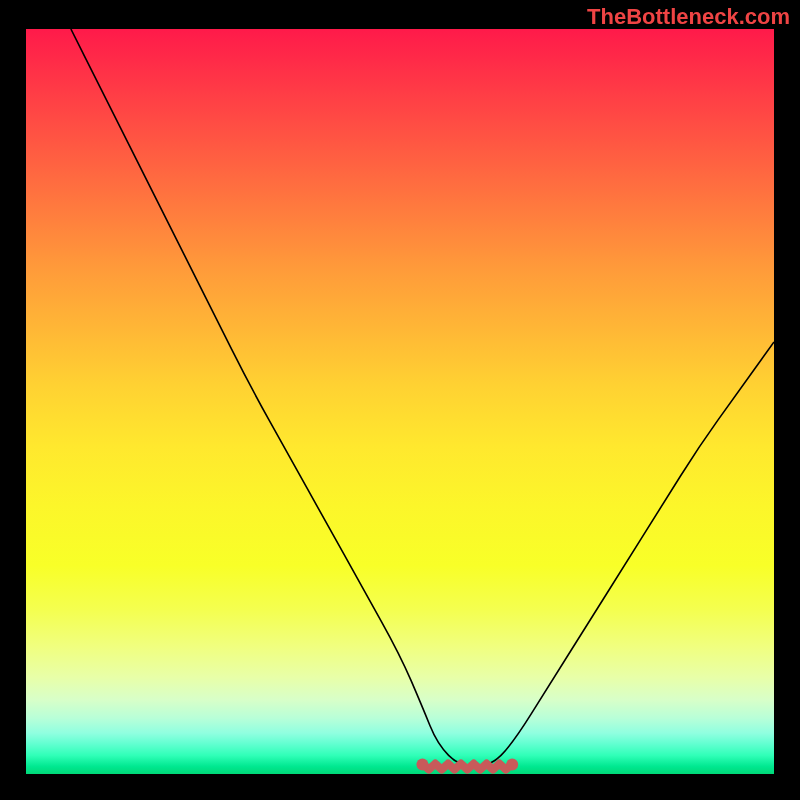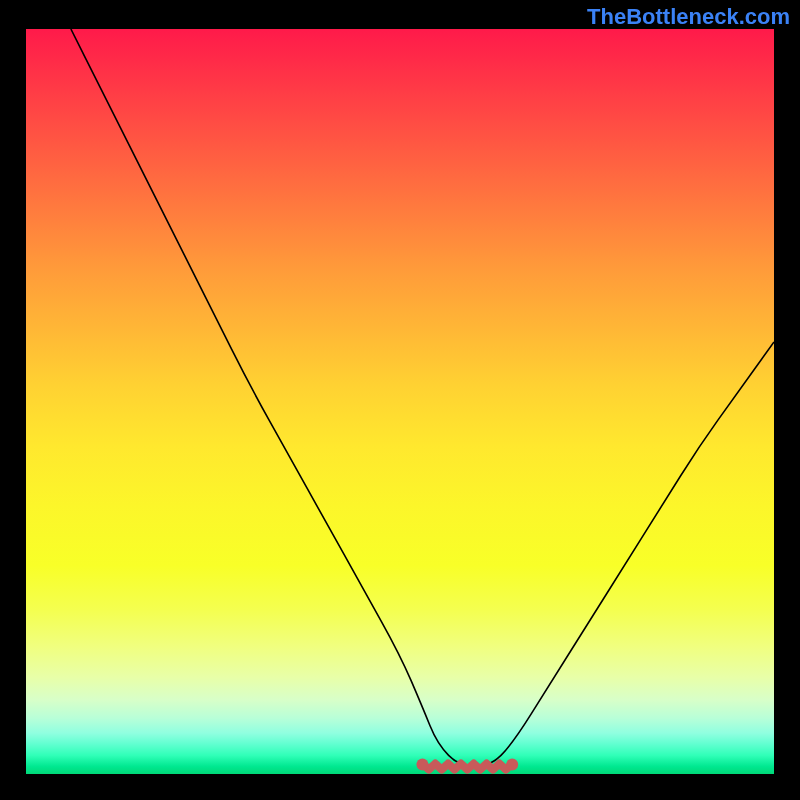--- a/index.html
+++ b/index.html
@@ -8,21 +8,21 @@
     width: 800px;
     height: 800px;
     background: #000;
     position: relative;
     font-family: Arial, Helvetica, sans-serif;
   }
   .watermark {
     position: absolute;
     top: 4px;
     right: 10px;
-    color: #3b82f6;
+    color: #ef4444;
     font-size: 22px;
     font-weight: bold;
     z-index: 10;
   }
   .plot-area {
     position: absolute;
     left: 26px;
     top: 29px;
     width: 748px;
     height: 745px;

